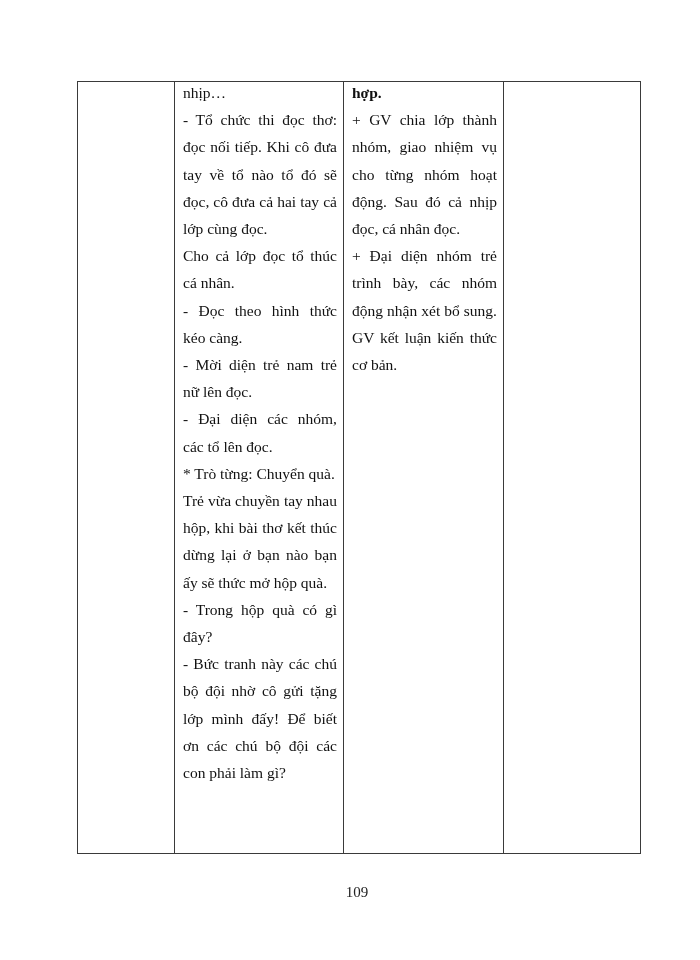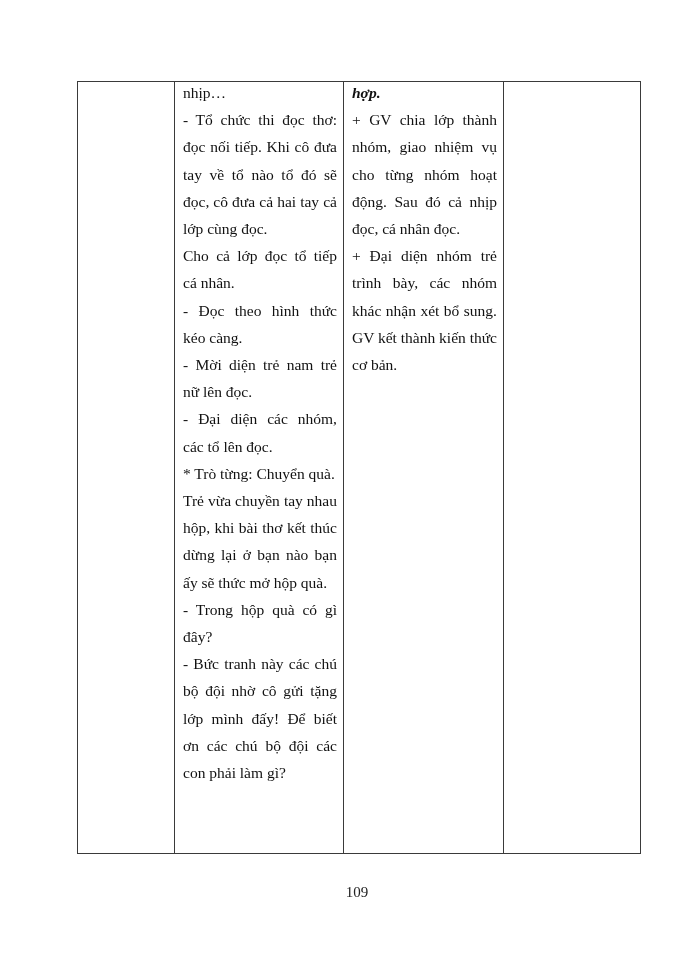--- a/index.html
+++ b/index.html
@@ -44,21 +44,20 @@
       font-size: 15.5px;
       line-height: 27.2px;
       text-align: justify;
       margin-top: -3px;
     }
     .line {
       display: block;
     }
     .bold-italic {
       font-weight: bold;
-      font-style: italic;
     }
     .page-number {
       position: absolute;
       top: 884px;
       left: 0;
       width: 714px;
       text-align: center;
       font-size: 15px;
       color: #222222;
     }
@@ -68,35 +67,35 @@
 
 <div class="page">
   <table class="lesson">
     <tbody>
         <tr>
       <td class="col1"></td>
       <td class="col2">
         <div class="cell-text">
           <span class="line">nhịp…</span>
           <span class="line">- Tổ chức thi đọc thơ: đọc nối tiếp. Khi cô đưa tay về tổ nào tổ đó sẽ đọc, cô đưa cả hai tay cả lớp cùng đọc.</span>
-          <span class="line">Cho cả lớp đọc tổ tiếp cá nhân.</span>
+          <span class="line">Cho cả lớp đọc tổ thúc cá nhân.</span>
           <span class="line">- Đọc theo hình thức kéo càng.</span>
           <span class="line">- Mời diện trẻ nam trẻ nữ lên đọc.</span>
           <span class="line">- Đại diện các nhóm, các tổ lên đọc.</span>
           <span class="line">* Trò từng: Chuyển quà.</span>
           <span class="line">Trẻ vừa chuyền tay nhau hộp, khi bài thơ kết thúc dừng lại ở bạn nào bạn ấy sẽ thức mở hộp quà.</span>
           <span class="line">- Trong hộp quà có gì đây?</span>
           <span class="line">- Bức tranh này các chú bộ đội nhờ cô gửi tặng lớp mình đấy! Để biết ơn các chú bộ đội các con phải làm gì?</span>
         </div>
       </td>
       <td class="col3">
         <div class="cell-text">
           <span class="line bold-italic">hợp.</span>
           <span class="line">+ GV chia lớp thành nhóm, giao nhiệm vụ cho từng nhóm hoạt động. Sau đó cả nhịp đọc, cá nhân đọc.</span>
-          <span class="line">+ Đại diện nhóm trẻ trình bày, các nhóm khác nhận xét bổ sung. GV kết thành kiến thức cơ bản.</span>
+          <span class="line">+ Đại diện nhóm trẻ trình bày, các nhóm động nhận xét bổ sung. GV kết luận kiến thức cơ bản.</span>
         </div>
       </td>
       <td class="col4"></td>
     </tr>
   </tbody>
     </table>
 
   <div class="page-number">109</div>
 </div>
 

